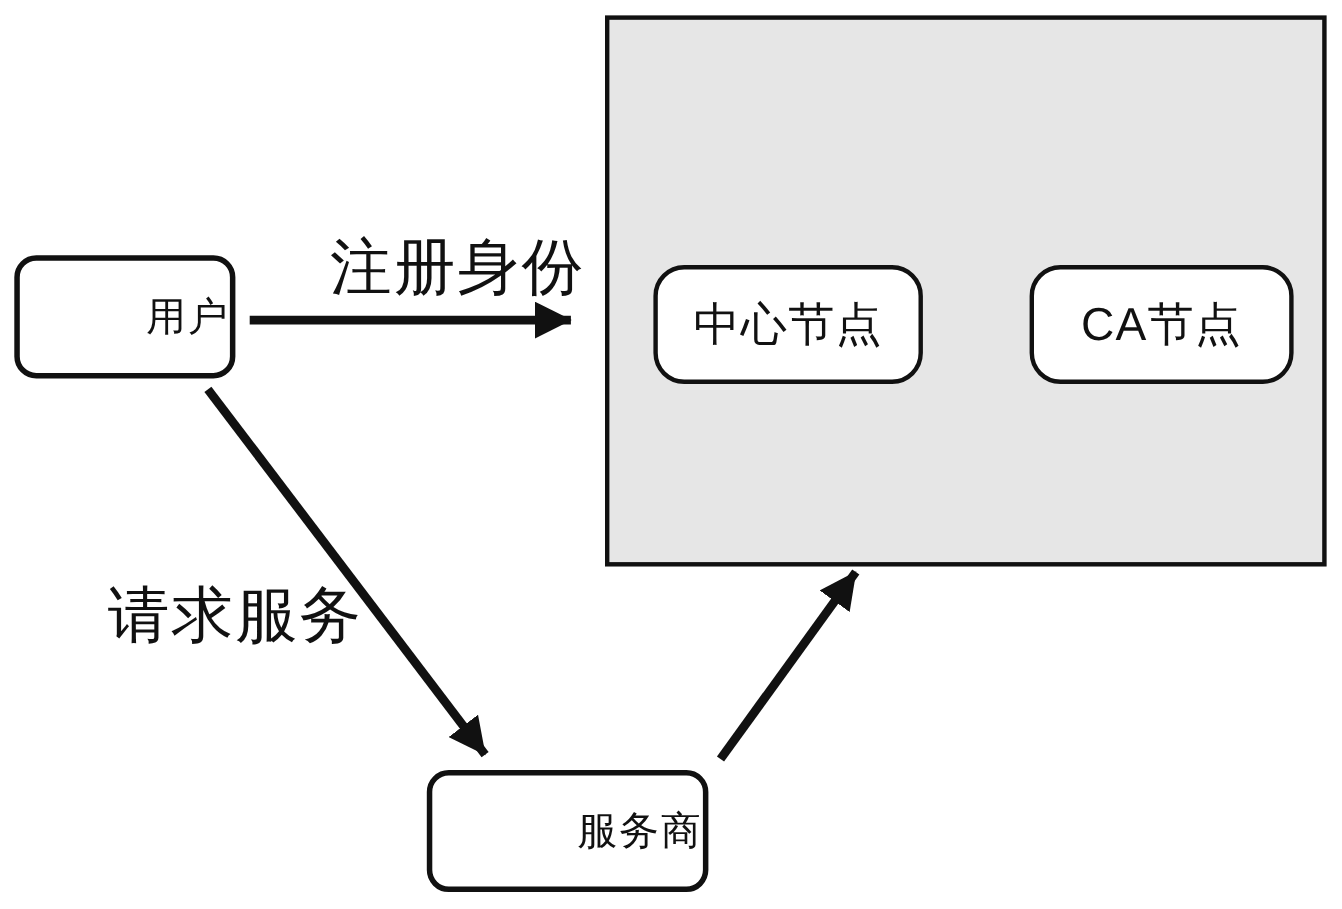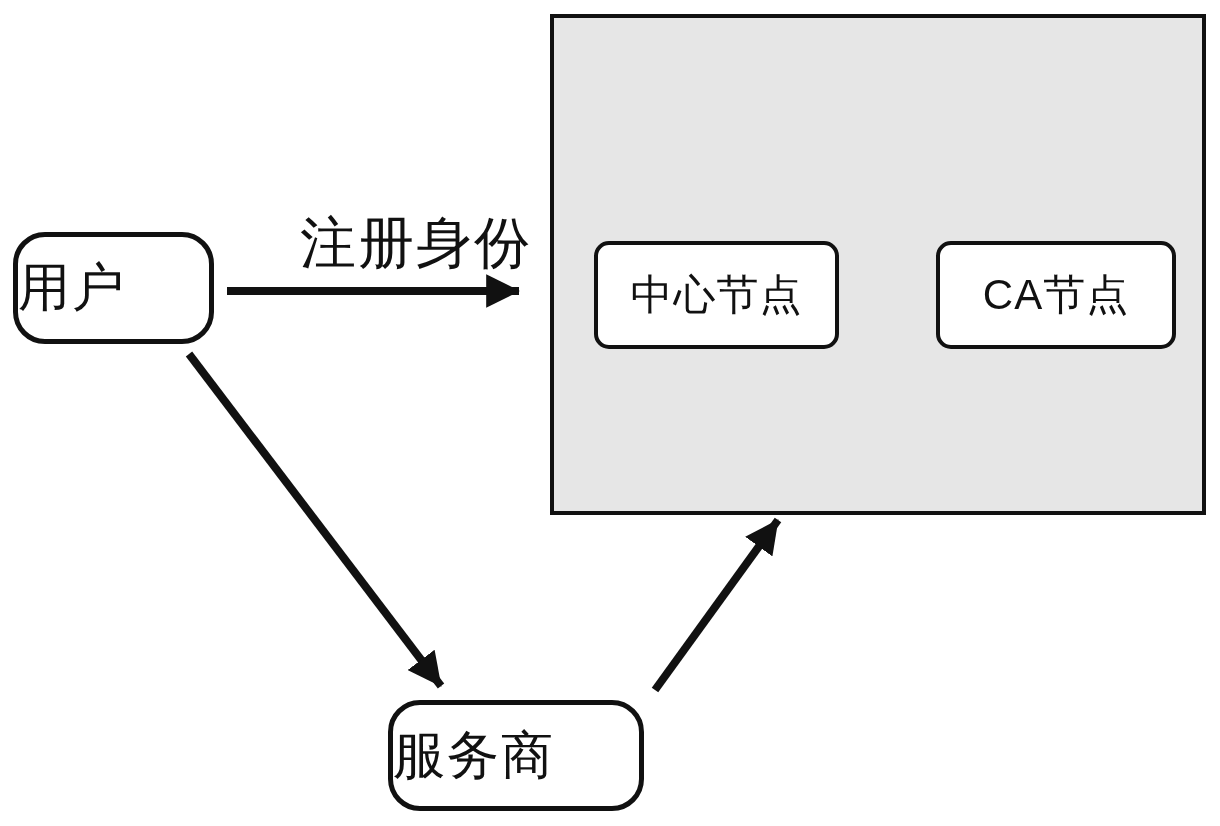--- a/index.html
+++ b/index.html
@@ -19,25 +19,25 @@
     position: relative;
     width: 1220px;
     height: 826px;
     background: var(--background);
     overflow: hidden;
   }
   .box {
     position: absolute;
     background: var(--node-fill);
     border: 5px solid var(--stroke);
-    border-radius: 32px;
+    border-radius: 20px;
     display: flex;
     align-items: center;
-    justify-content: flex-start;
-    font-size: 52px;
+    justify-content: flex-end;
+    font-size: 36px;
     letter-spacing: 2px;
     color: var(--text);
   }
   .container-box {
     position: absolute;
     left: 550px;
     top: 14px;
     width: 656px;
     height: 501px;
     background: var(--container-fill);
@@ -49,21 +49,21 @@
     top: 56px;
     font-size: 42px;
     letter-spacing: 1px;
     color: var(--text);
     white-space: nowrap;
   }
   .inner-box {
     position: absolute;
     background: var(--node-fill);
     border: 4px solid var(--stroke);
-    border-radius: 15px;
+    border-radius: 28px;
     display: flex;
     align-items: center;
     justify-content: center;
     font-size: 42px;
     letter-spacing: 1px;
     color: var(--text);
   }
   #central-node { left: 40px;  top: 223px; width: 245px; height: 108px; }
   #ca-node      { left: 382px; top: 223px; width: 240px; height: 108px; }
 
@@ -121,14 +121,15 @@
       <marker id="arrow" markerUnits="strokeWidth" markerWidth="4.4" markerHeight="4.2" refX="4.1" refY="2.1" orient="auto">
         <path class="arrowhead" d="M0,0 L4.2,2.1 L0,4.2 Z"></path>
       </marker>
     </defs>
     <line x1="227" y1="291" x2="519" y2="291" marker-end="url(#arrow)"></line>
     <line x1="189" y1="354" x2="441" y2="686" marker-end="url(#arrow)"></line>
     <line x1="655" y1="690" x2="778" y2="520" marker-end="url(#arrow)"></line>
   </svg>
 
   <div class="edge-label" id="label-register">注册身份</div>
+  <div class="edge-label" id="label-request">请求服务</div>
 
 </div>
 
 </body></html>

